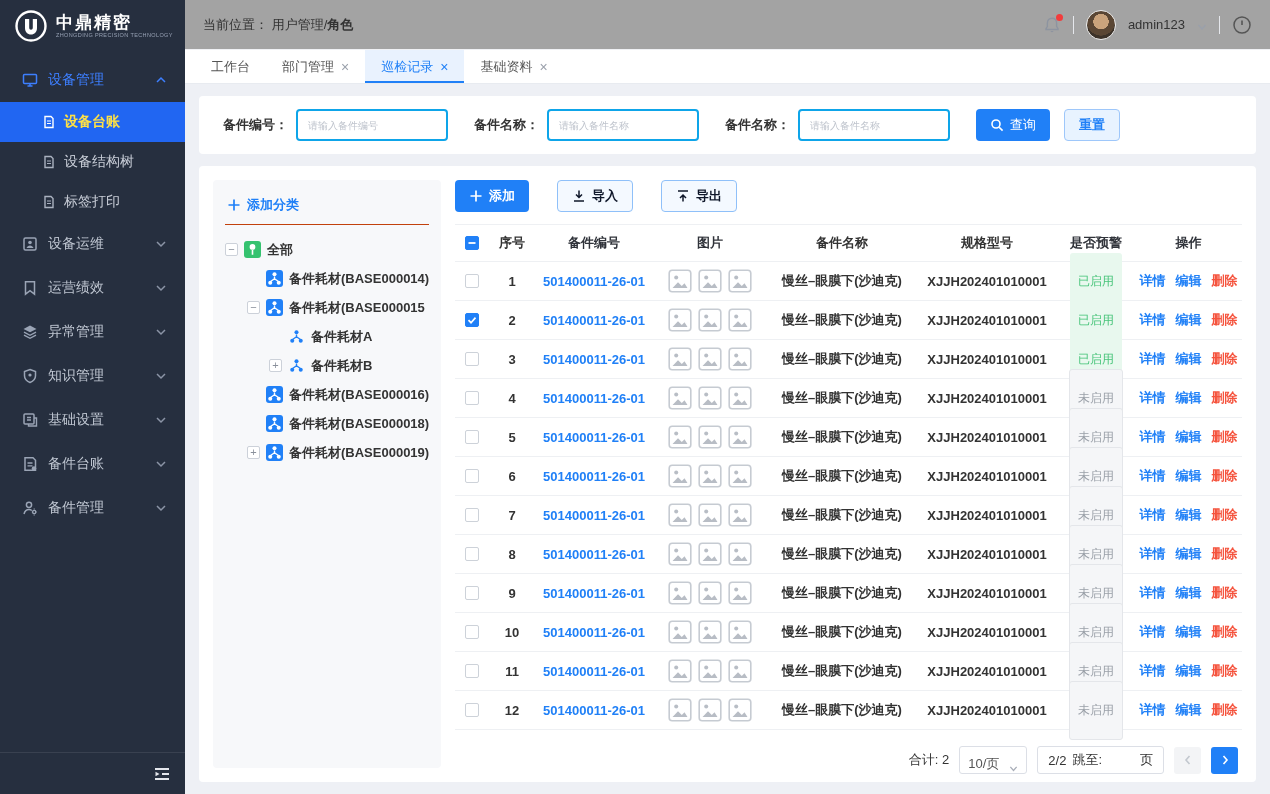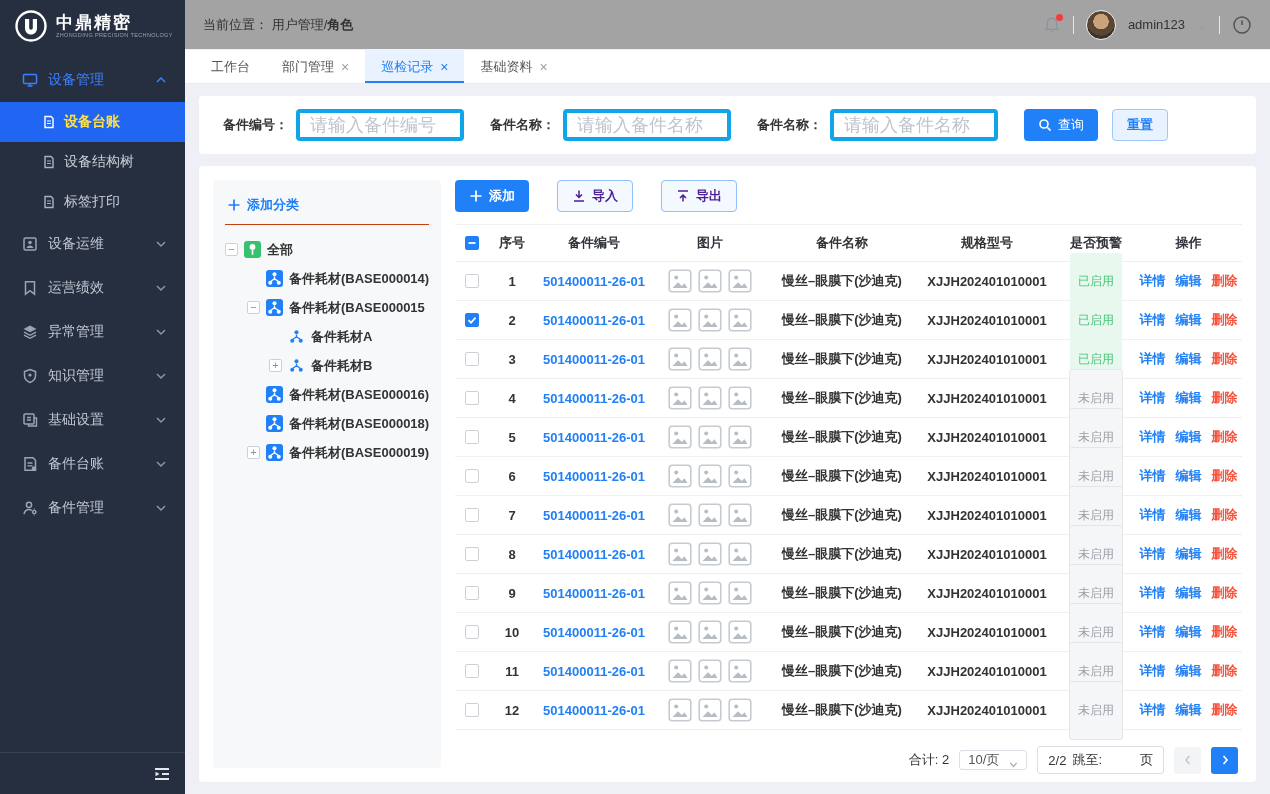--- a/index.html
+++ b/index.html
@@ -45,21 +45,21 @@
   .tab.active { background:#e9f2fe; color:#2080f7; }
   .tab.active .tab-x { color:#2080f7; }
   .tab.active::after { content:""; position:absolute; left:0; right:0; bottom:0; height:2px; background:#2080f7; }
 
   .content { flex:1; padding:12px 14px; display:flex; flex-direction:column; gap:12px; overflow:hidden; }
 
   
   .search-card { background:#fff; border-radius:4px; height:58px; display:flex; align-items:center; padding:0 24px; gap:26px; flex:0 0 auto; }
   .f-group { display:flex; align-items:center; gap:8px; }
   .f-label { font-weight:bold; font-size:13px; color:#333; white-space:nowrap; }
-  .f-input { width:168px; height:32px; border:4px solid #0ea5e9; border-radius:4px; padding:0 10px; font-size:18px; color:#333; outline:none; font-family:inherit; }
+  .f-input { width:152px; height:32px; border:2px solid #0ea5e9; border-radius:4px; padding:0 10px; font-size:10px; color:#333; outline:none; font-family:inherit; }
   .f-input::placeholder { color:#bfc4cd; }
   .btn { height:32px; border-radius:4px; border:none; font-size:13px; display:inline-flex; align-items:center; gap:6px; padding:0 14px; cursor:pointer; font-family:inherit; }
   .btn-primary { background:#2080f7; color:#fff; }
   .btn-reset { background:#e8f3ff; color:#2080f7; border:1px solid #9ec7fa; font-weight:bold; }
   .icon-14 { width:14px; height:14px; display:inline-flex; }
 
   
   .main-card { background:#fff; border-radius:4px; flex:1; display:flex; padding:14px; gap:14px; min-height:0; }
   .tree-panel { width:228px; min-width:228px; background:#f7f8fa; border-radius:4px; padding:12px 12px; overflow:hidden; }
   .add-cat { color:#2080f7; font-size:13px; font-weight:bold; display:flex; align-items:center; gap:6px; padding:4px 2px 10px; cursor:pointer; border-bottom:1px solid #c2410c; }
@@ -68,21 +68,21 @@
   .expander { width:13px; height:13px; min-width:13px; border:1px solid #ccd1d9; background:#fff; border-radius:2px; color:#8a909b; font-size:11px; line-height:11px; display:flex; align-items:center; justify-content:center; cursor:pointer; }
   .exp-spacer { width:13px; min-width:13px; }
   .tree-badge { width:17px; height:17px; min-width:17px; border-radius:3px; display:flex; align-items:center; justify-content:center; }
   .tree-badge.green { background:#35c26f; }
   .tree-badge.blue { background:#2080f7; }
   .tree-badge.outline { background:transparent; }
   .tree-label { font-size:13px; font-weight:bold; color:#333; }
 
   .table-area { flex:1; display:flex; flex-direction:column; min-width:0; }
   .toolbar { display:flex; gap:28px; margin-bottom:12px; }
-  .btn-outline { background:#f4f9ff; color:#4c1d95; border:1px solid #8fc0f9; font-weight:bold; }
+  .btn-outline { background:#f4f9ff; color:#0f172a; border:1px solid #8fc0f9; font-weight:bold; }
   .btn-add { font-weight:bold; }
 
   .tbl { width:100%; }
   .tr { display:flex; align-items:center; border-bottom:1px solid #eef0f3; }
   .tr.head { border-top:1px solid #eef0f3; height:38px; font-weight:bold; color:#30333a; }
   .tr.row { height:39px; }
   .td { display:flex; align-items:center; justify-content:center; font-size:13px; }
   .c-cb{width:34px;} .c-no{width:46px;} .c-code{width:118px;} .c-img{width:114px;gap:6px;}
   .c-name{width:150px;} .c-model{width:140px;} .c-warn{width:78px;} .c-ops{flex:1;gap:10px;}
   .td.c-no, .td.c-name, .td.c-model { font-weight:bold; color:#333; }
@@ -93,21 +93,21 @@
   .badge.off { color:#9aa0a8; background:#f5f6f8; border:1px solid #e4e6ea; }
   .op-link { cursor:pointer; font-weight:bold; }
   .op-blue { color:#2080f7; } .op-red { color:#f5533d; }
 
   .cb { width:14px; height:14px; border:1px solid #cdd2d9; border-radius:2px; background:#fff; cursor:pointer; display:flex; align-items:center; justify-content:center; }
   .cb.checked, .cb.indet { background:#2080f7; border-color:#2080f7; }
   .cb svg { width:10px; height:10px; color:#fff; }
 
   .pager { display:flex; align-items:center; justify-content:flex-end; gap:10px; padding:16px 4px 2px; color:#333; }
   .pager .total { font-size:13px; }
-  .size-select { height:20px; border:1px solid #dcdfe6; border-radius:3px; display:flex; align-items:flex-end; gap:10px; padding:0 8px; color:#555; cursor:pointer; background:#fff; }
+  .size-select { height:28px; border:1px solid #dcdfe6; border-radius:3px; display:flex; align-items:flex-end; gap:10px; padding:0 8px; color:#555; cursor:pointer; background:#fff; }
   .jump-box { height:28px; border:1px solid #dcdfe6; border-radius:3px; display:flex; align-items:center; gap:6px; padding:0 10px; background:#fff; }
   .jump-input { width:26px; height:20px; border:none; outline:none; font-size:13px; text-align:center; font-family:inherit; }
   .pg-btn { width:27px; height:27px; border-radius:3px; display:flex; align-items:center; justify-content:center; cursor:pointer; }
   .pg-prev { background:#f3f4f6; color:#c3c8cf; }
   .pg-next { background:#2080f7; color:#fff; }
   .pg-btn svg { width:12px; height:12px; }
 </style>
 </head>
 <body>
 

